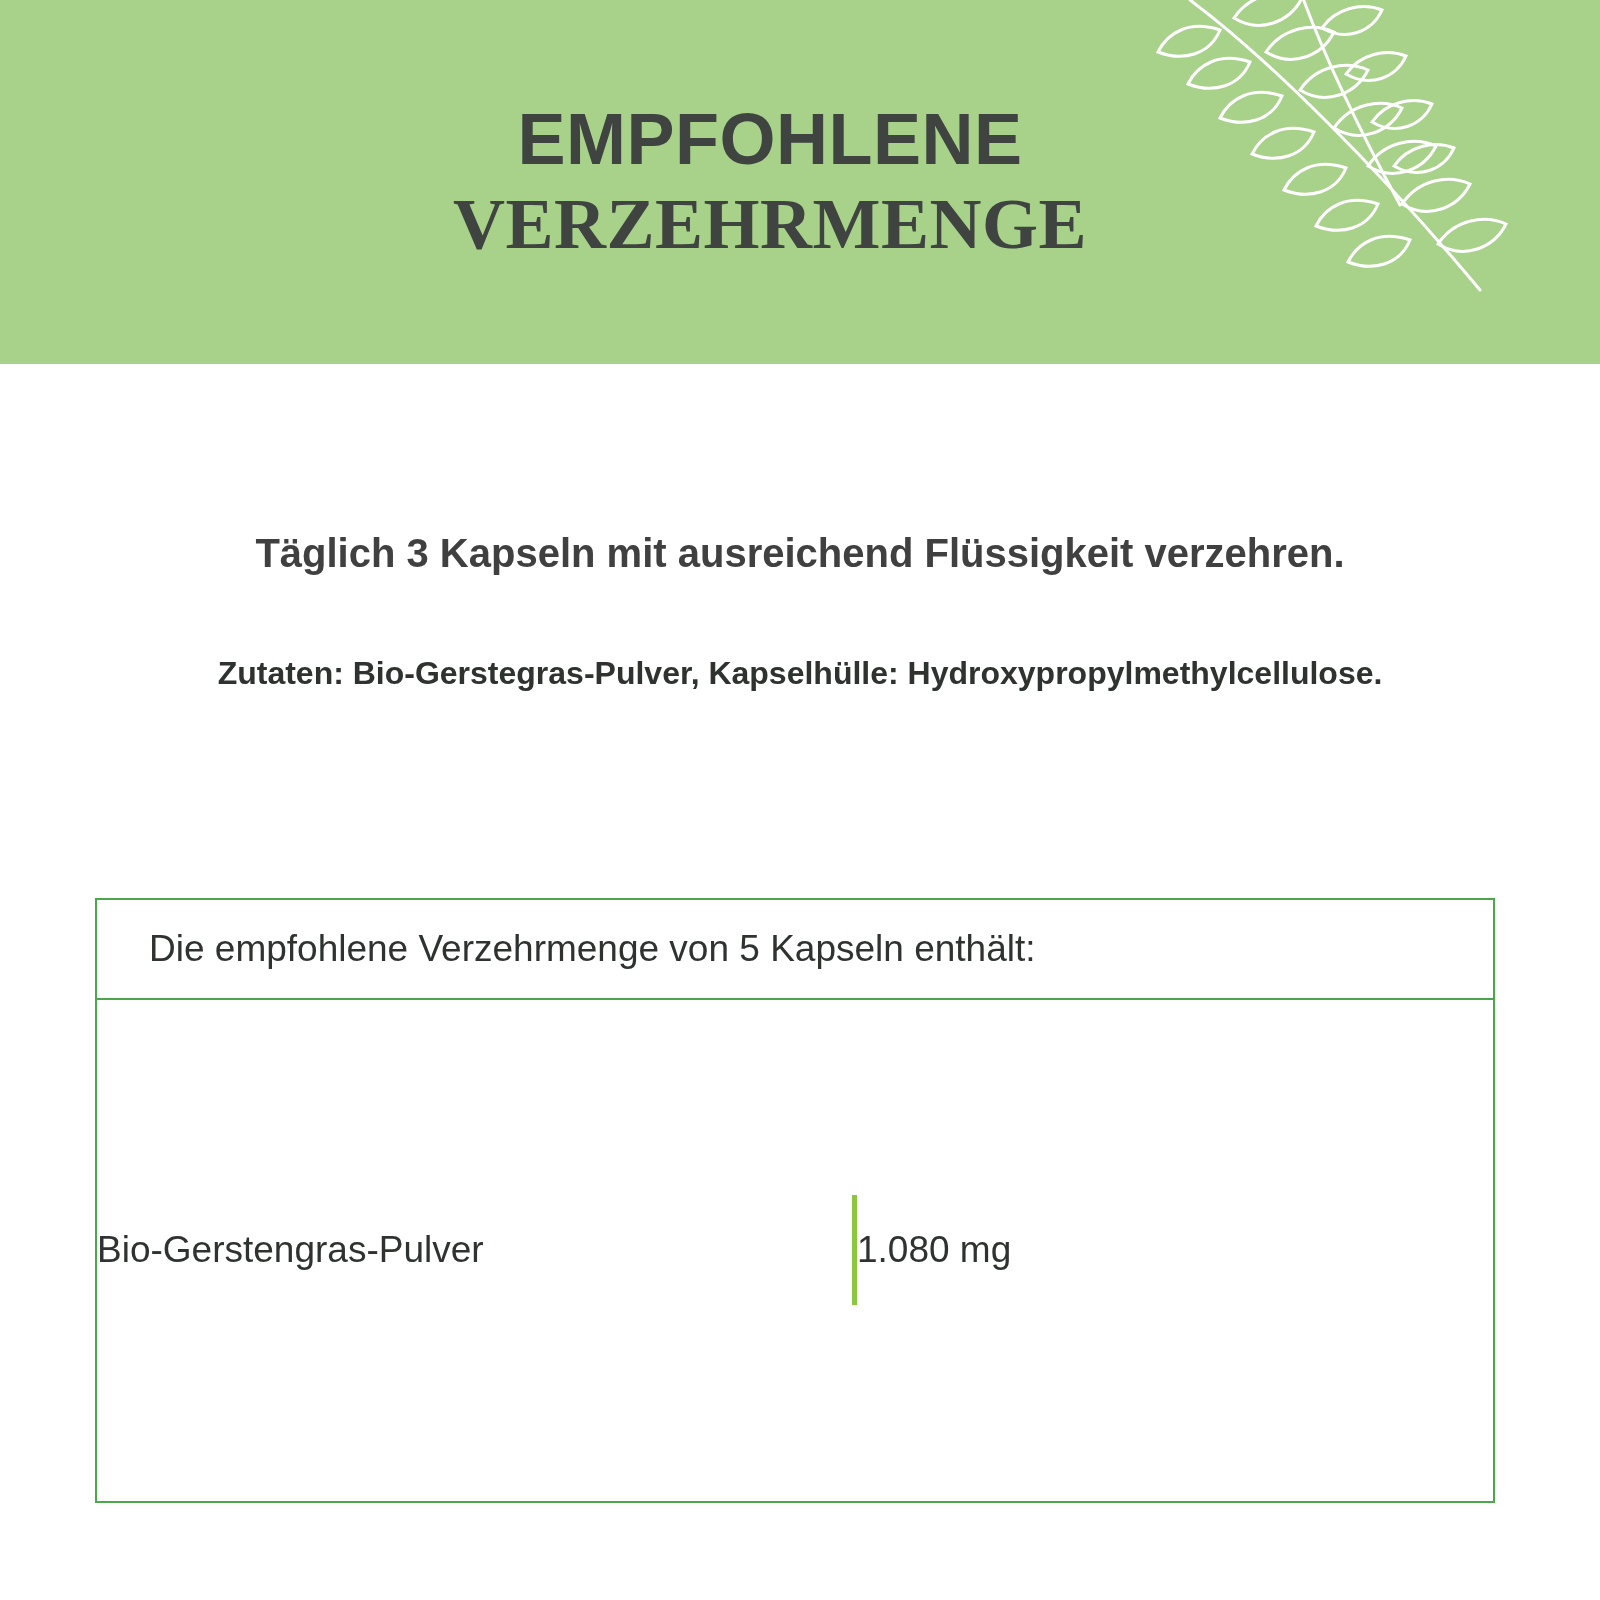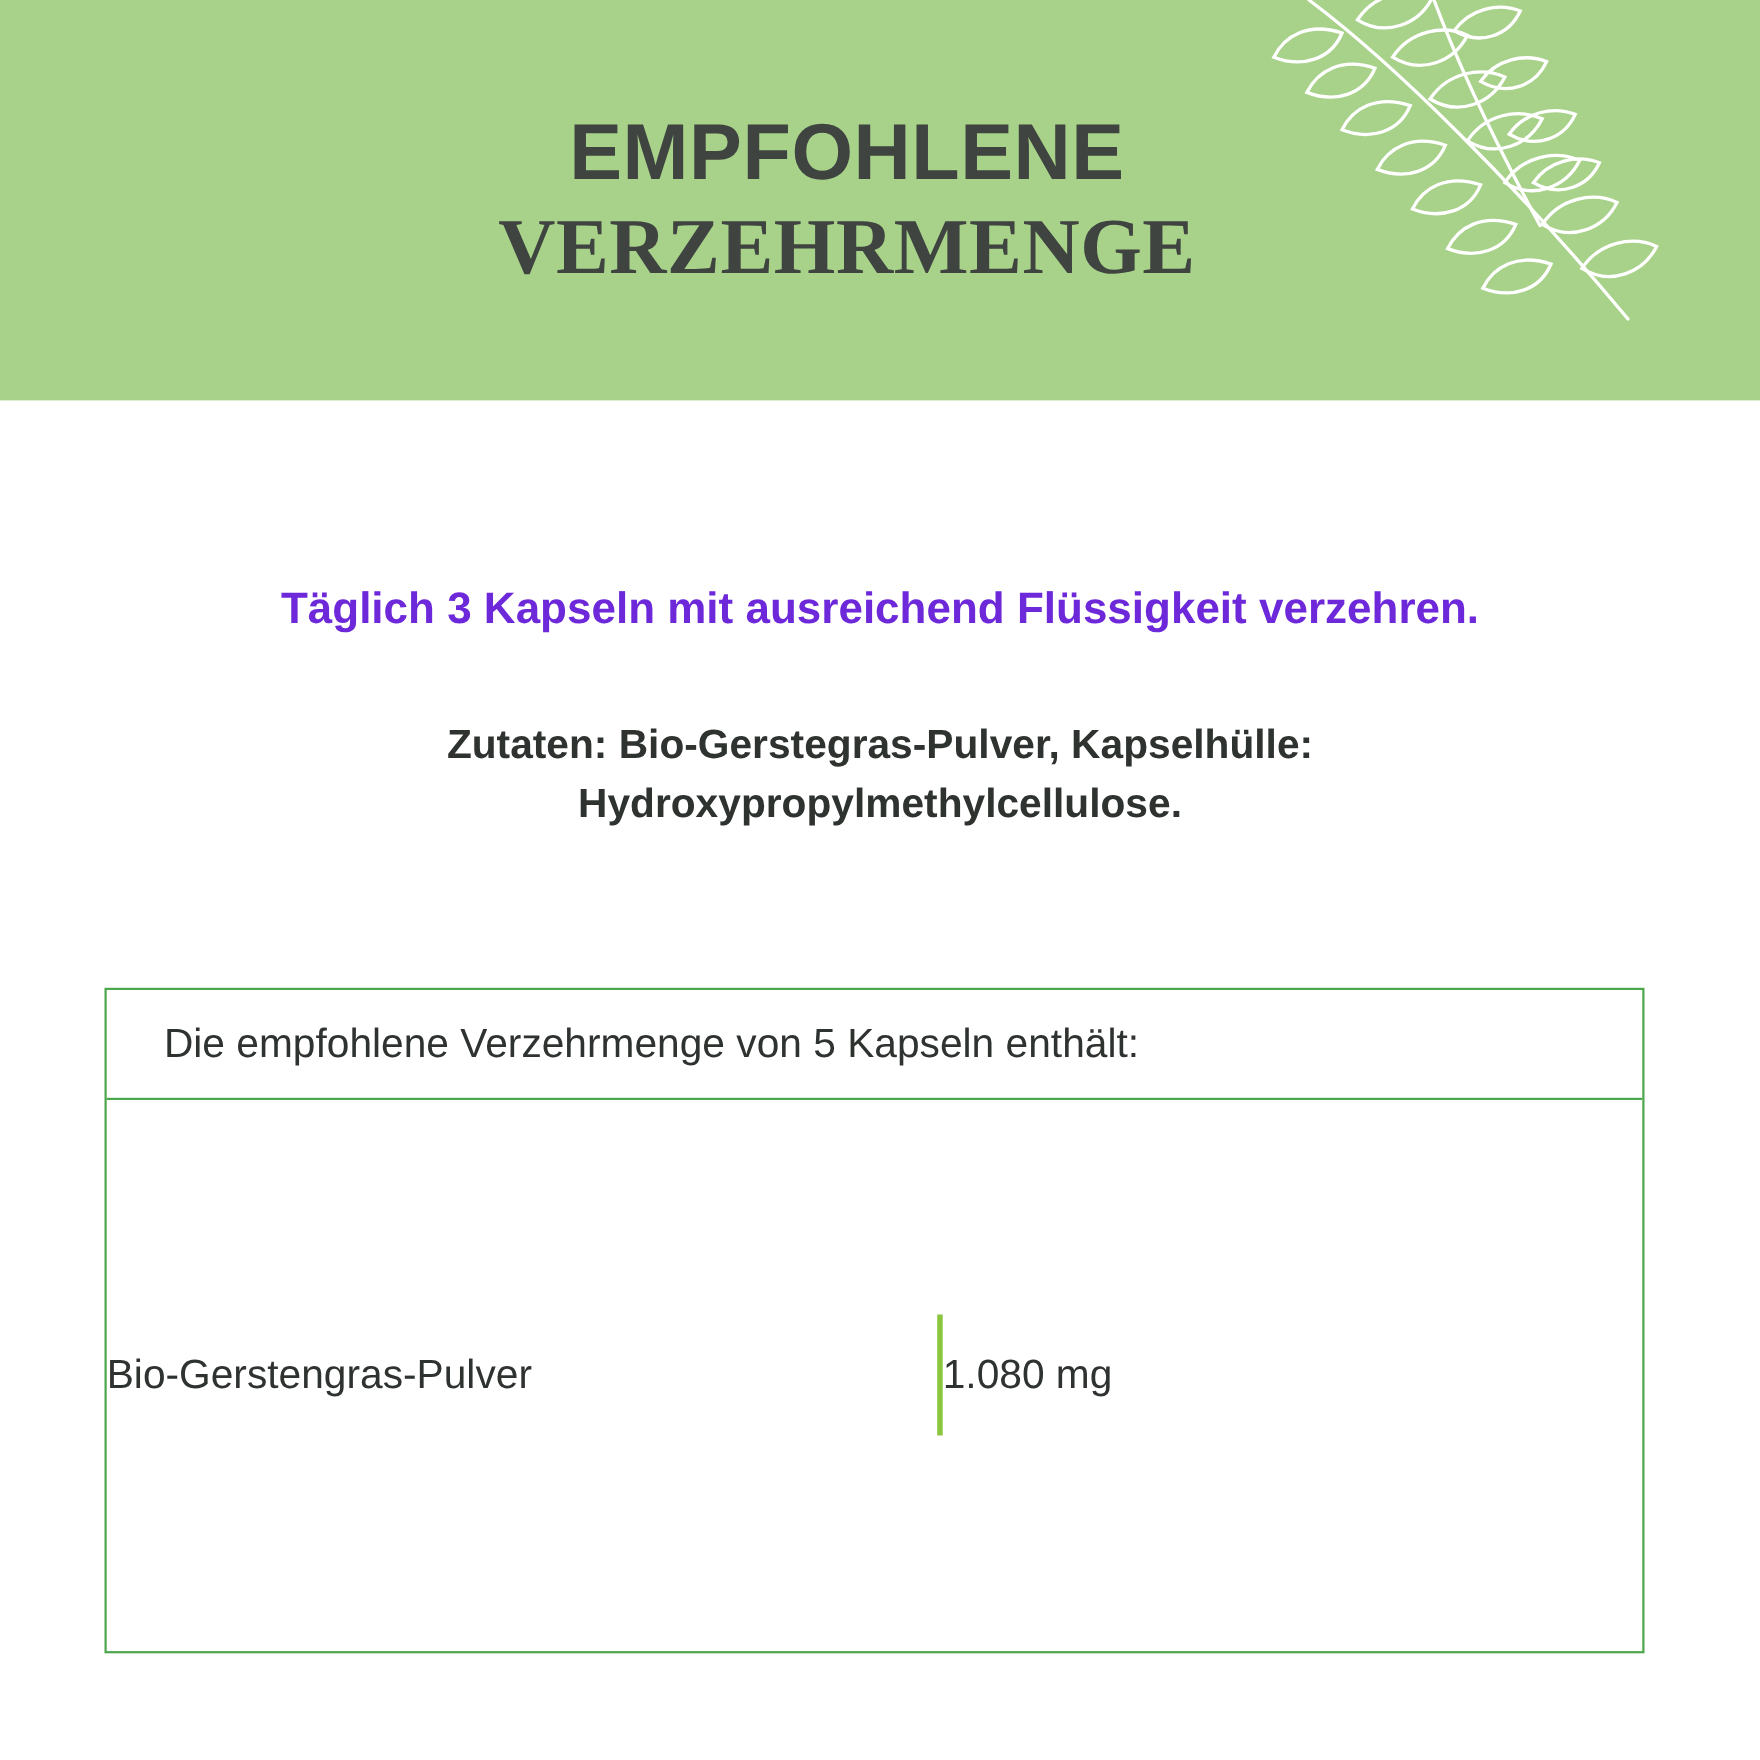--- a/index.html
+++ b/index.html
@@ -69,26 +69,26 @@
   
   .content {
     position: relative;
     padding-top: 160px;
     text-align: center;
   }
   .usage-text {
     font-size: 40px;
     font-weight: bold;
     line-height: 1.45;
-    color: #6d28d9;
+    color: #404040;
     margin: 0 auto;
     max-width: 1180px;
   }
   .ingredients-text {
-    font-size: 37px;
+    font-size: 32px;
     font-weight: bold;
     line-height: 1.45;
     color: #2f3330;
     margin: 68px auto 15px;
     max-width: 1250px;
   }
 
   
   .table-box {
     position: absolute;

